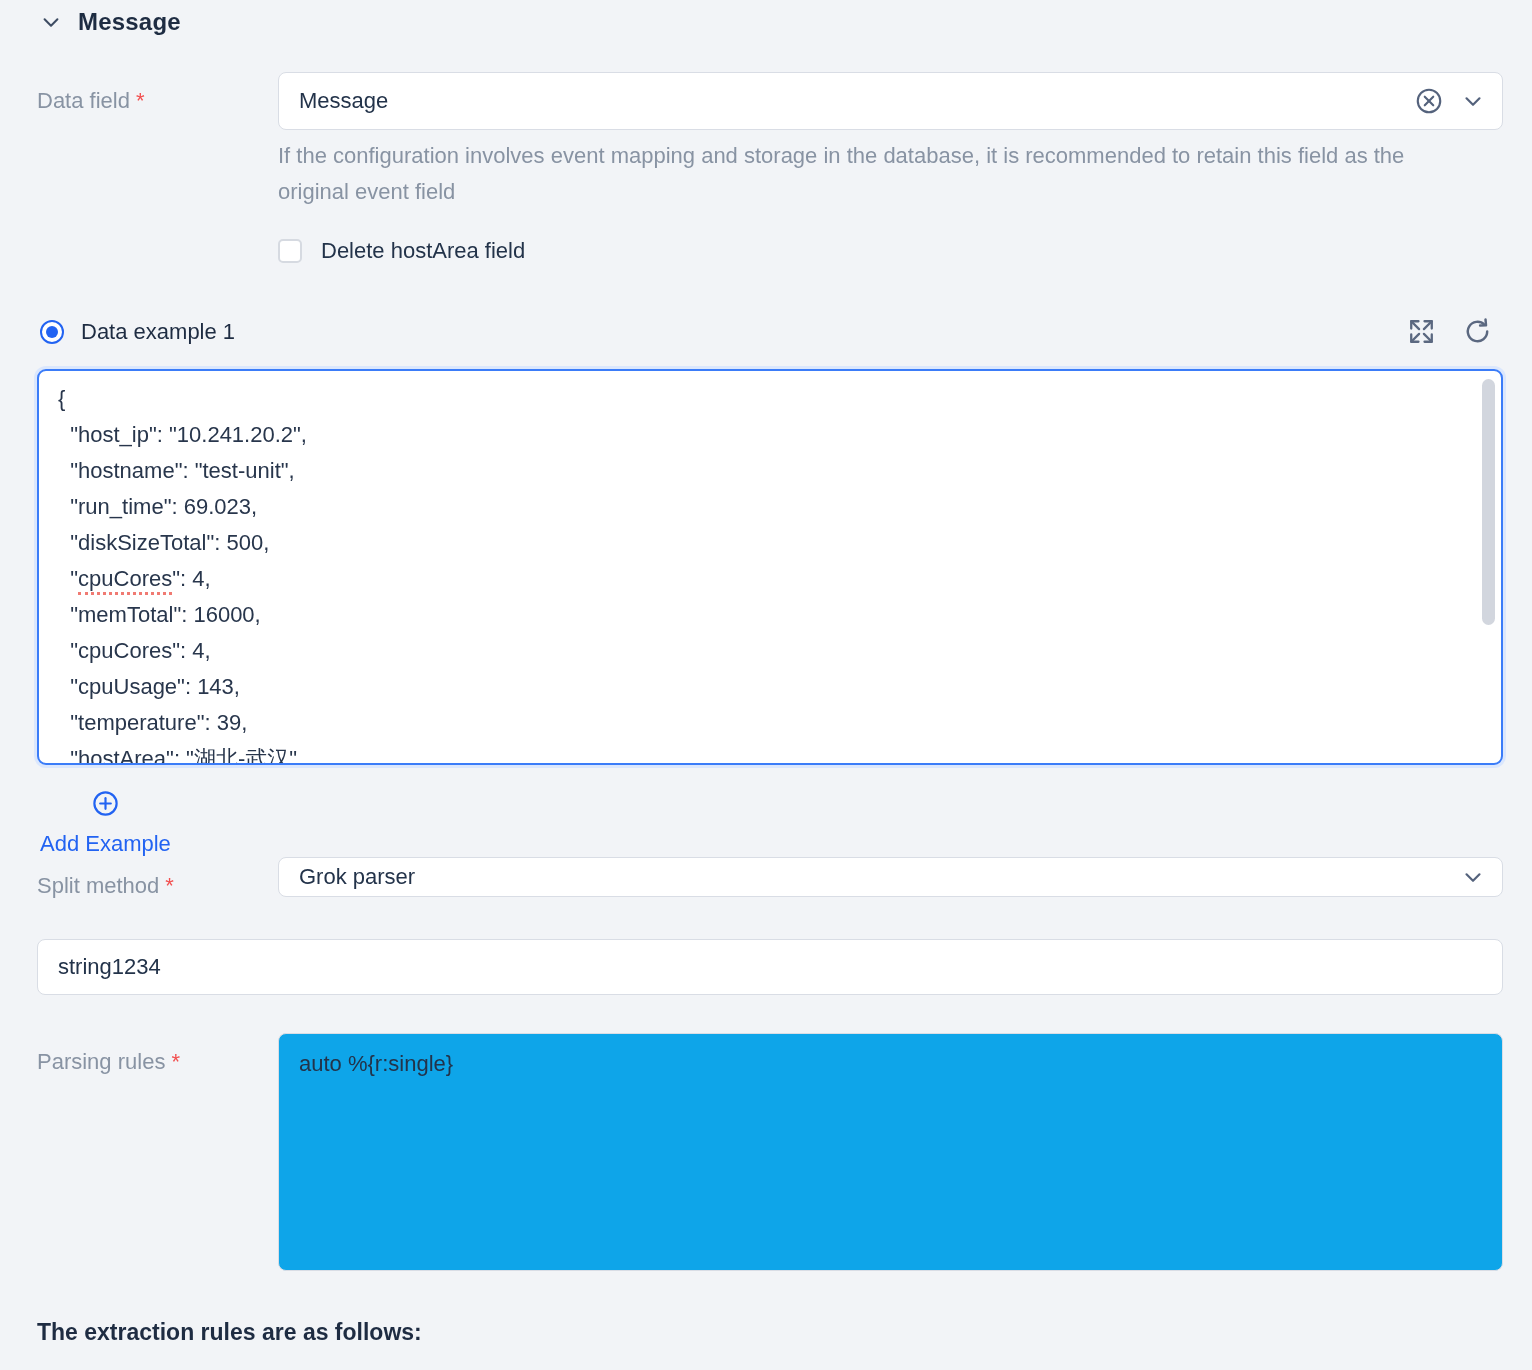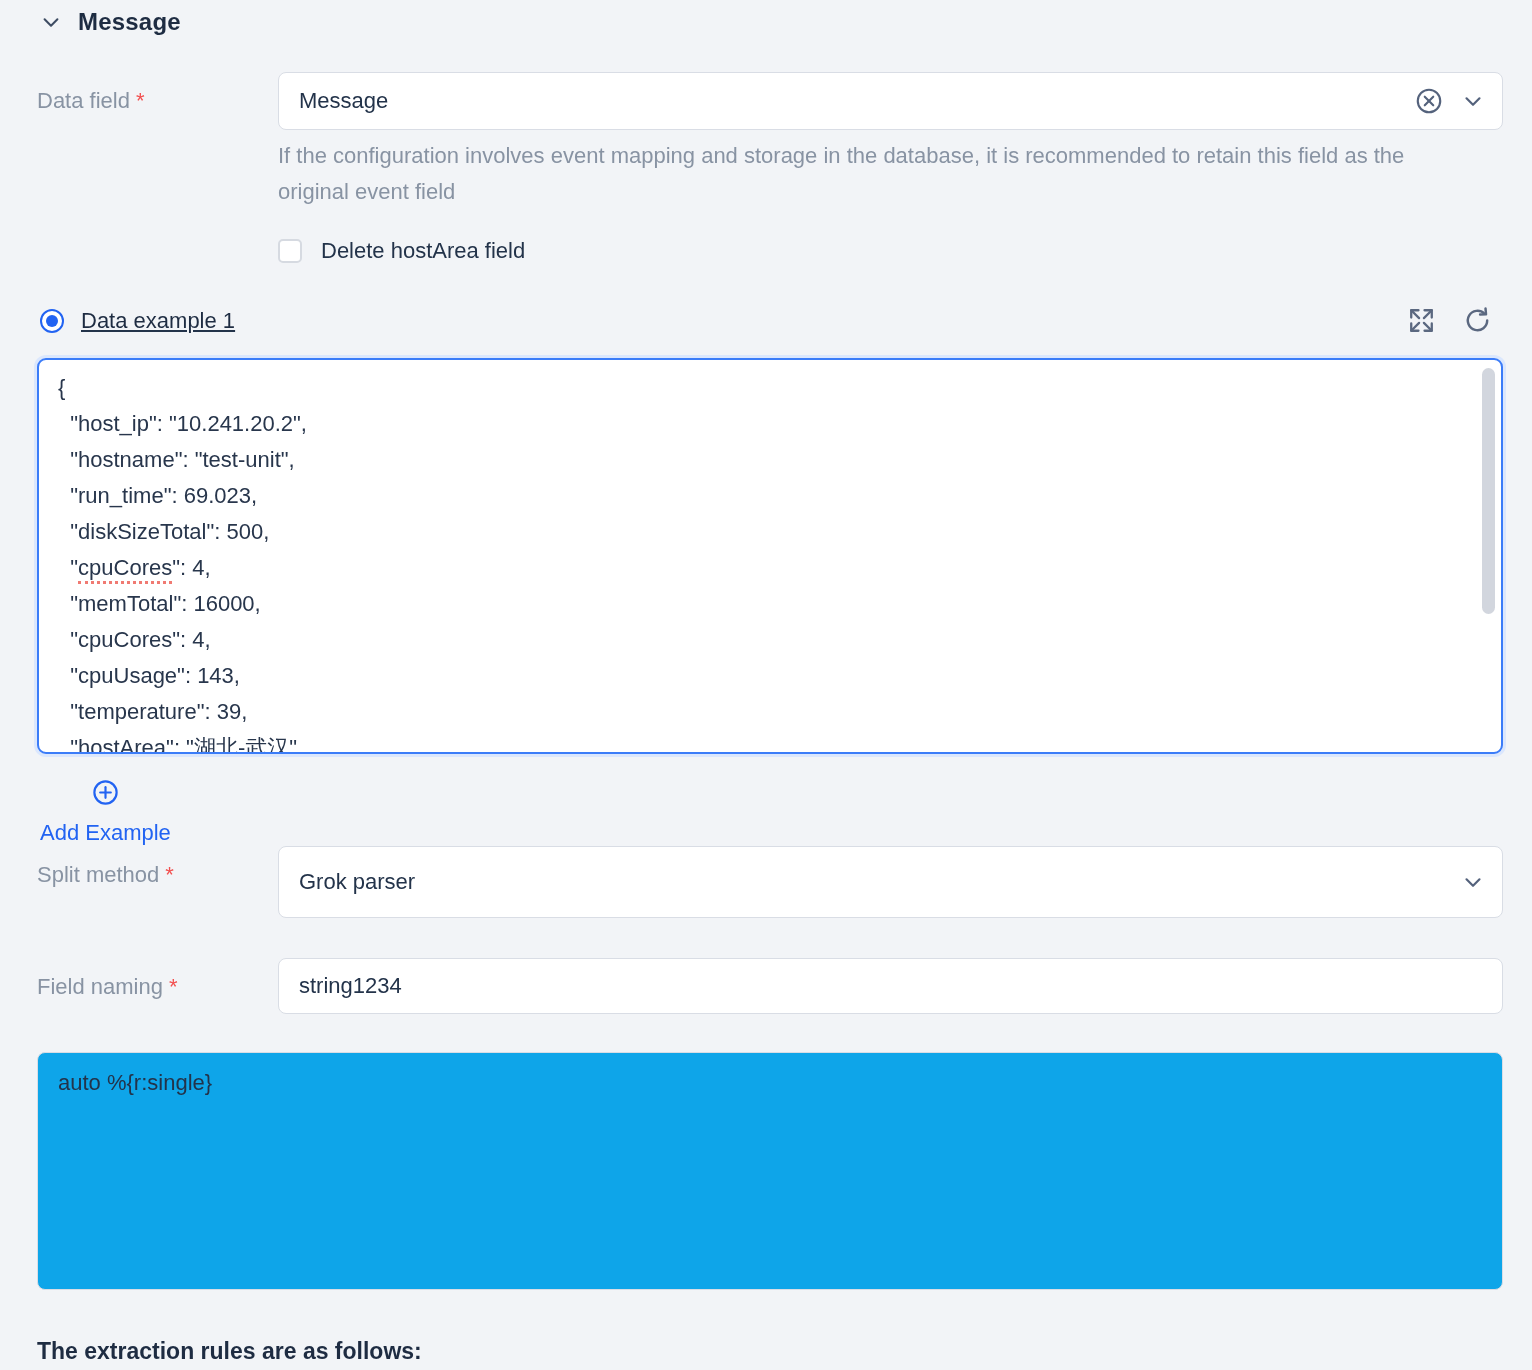--- a/index.html
+++ b/index.html
@@ -45,21 +45,21 @@
 
   
   .checkbox-row { display: flex; align-items: center; gap: 19px; margin-top: 28px; }
   .checkbox {
     width: 24px; height: 24px; background: #fff;
     border: 2px solid #d6dae1; border-radius: 5px; cursor: pointer; flex: 0 0 auto;
   }
   .checkbox-label { font-size: 22px; color: #23334a; }
 
   
-  .radio-row { display: flex; align-items: center; margin-top: 41px; margin-left: 3px; text-decoration: underline; }
+  .radio-row { display: flex; align-items: center; margin-top: 52px; margin-left: 3px; }
   .radio {
     width: 24px; height: 24px; border-radius: 50%;
     border: 2px solid #2263f2; background: #fff;
     display: flex; align-items: center; justify-content: center;
     cursor: pointer; flex: 0 0 auto;
   }
   .radio .dot { width: 12px; height: 12px; border-radius: 50%; background: #2263f2; }
   .radio-label { font-size: 22px; color: #1e2c42; margin-left: 17px; }
   .radio-spacer { flex: 1; }
   .radio-tools { display: flex; align-items: center; gap: 26px; padding-right: 10px; }
@@ -205,43 +205,43 @@
       </svg>
     <span>Add Example</span>
   </div>
 
   
   <div class="form-row row-split-method">
     <div class="label-col">
       <span>Split method</span><span class="req">*</span>
     </div>
     <div class="field-col">
-      <div class="control" style="height:72px;">
+      <div class="control" style="height:40px;">
         <span class="val">Grok parser</span>
         <span class="ctl-icons">
           <svg width="26" height="26" viewBox="0 0 24 24" fill="none" stroke="#54627c" stroke-width="2" stroke-linecap="round" stroke-linejoin="round">
               <polyline points="6,9.5 12,15.5 18,9.5"></polyline>
             </svg>
         </span>
       </div>
     </div>
   </div>
 
   
   <div class="form-row row-field-naming">
+    <div class="field-col">
+      <input class="control" style="height: 56px;" type="text" value="string1234">
+    </div>
+  </div>
+
+  
+  <div class="form-row row-parsing-rules">
     <div class="label-col">
-      <span>Field naming</span><span class="req">*</span>
-    </div>
-    <div class="field-col">
-      <input class="control" style="height: 56px;" type="text" value="string1234">
-    </div>
-  </div>
-
-  
-  <div class="form-row row-parsing-rules">
+      <span>Parsing rules</span><span class="req">*</span>
+    </div>
     <div class="field-col">
       <textarea class="rules-area" spellcheck="false" style="">auto %{r:single}</textarea>
     </div>
   </div>
 
   
   <div class="footer-line">The extraction rules are as follows:</div>
 
 </div>
 

